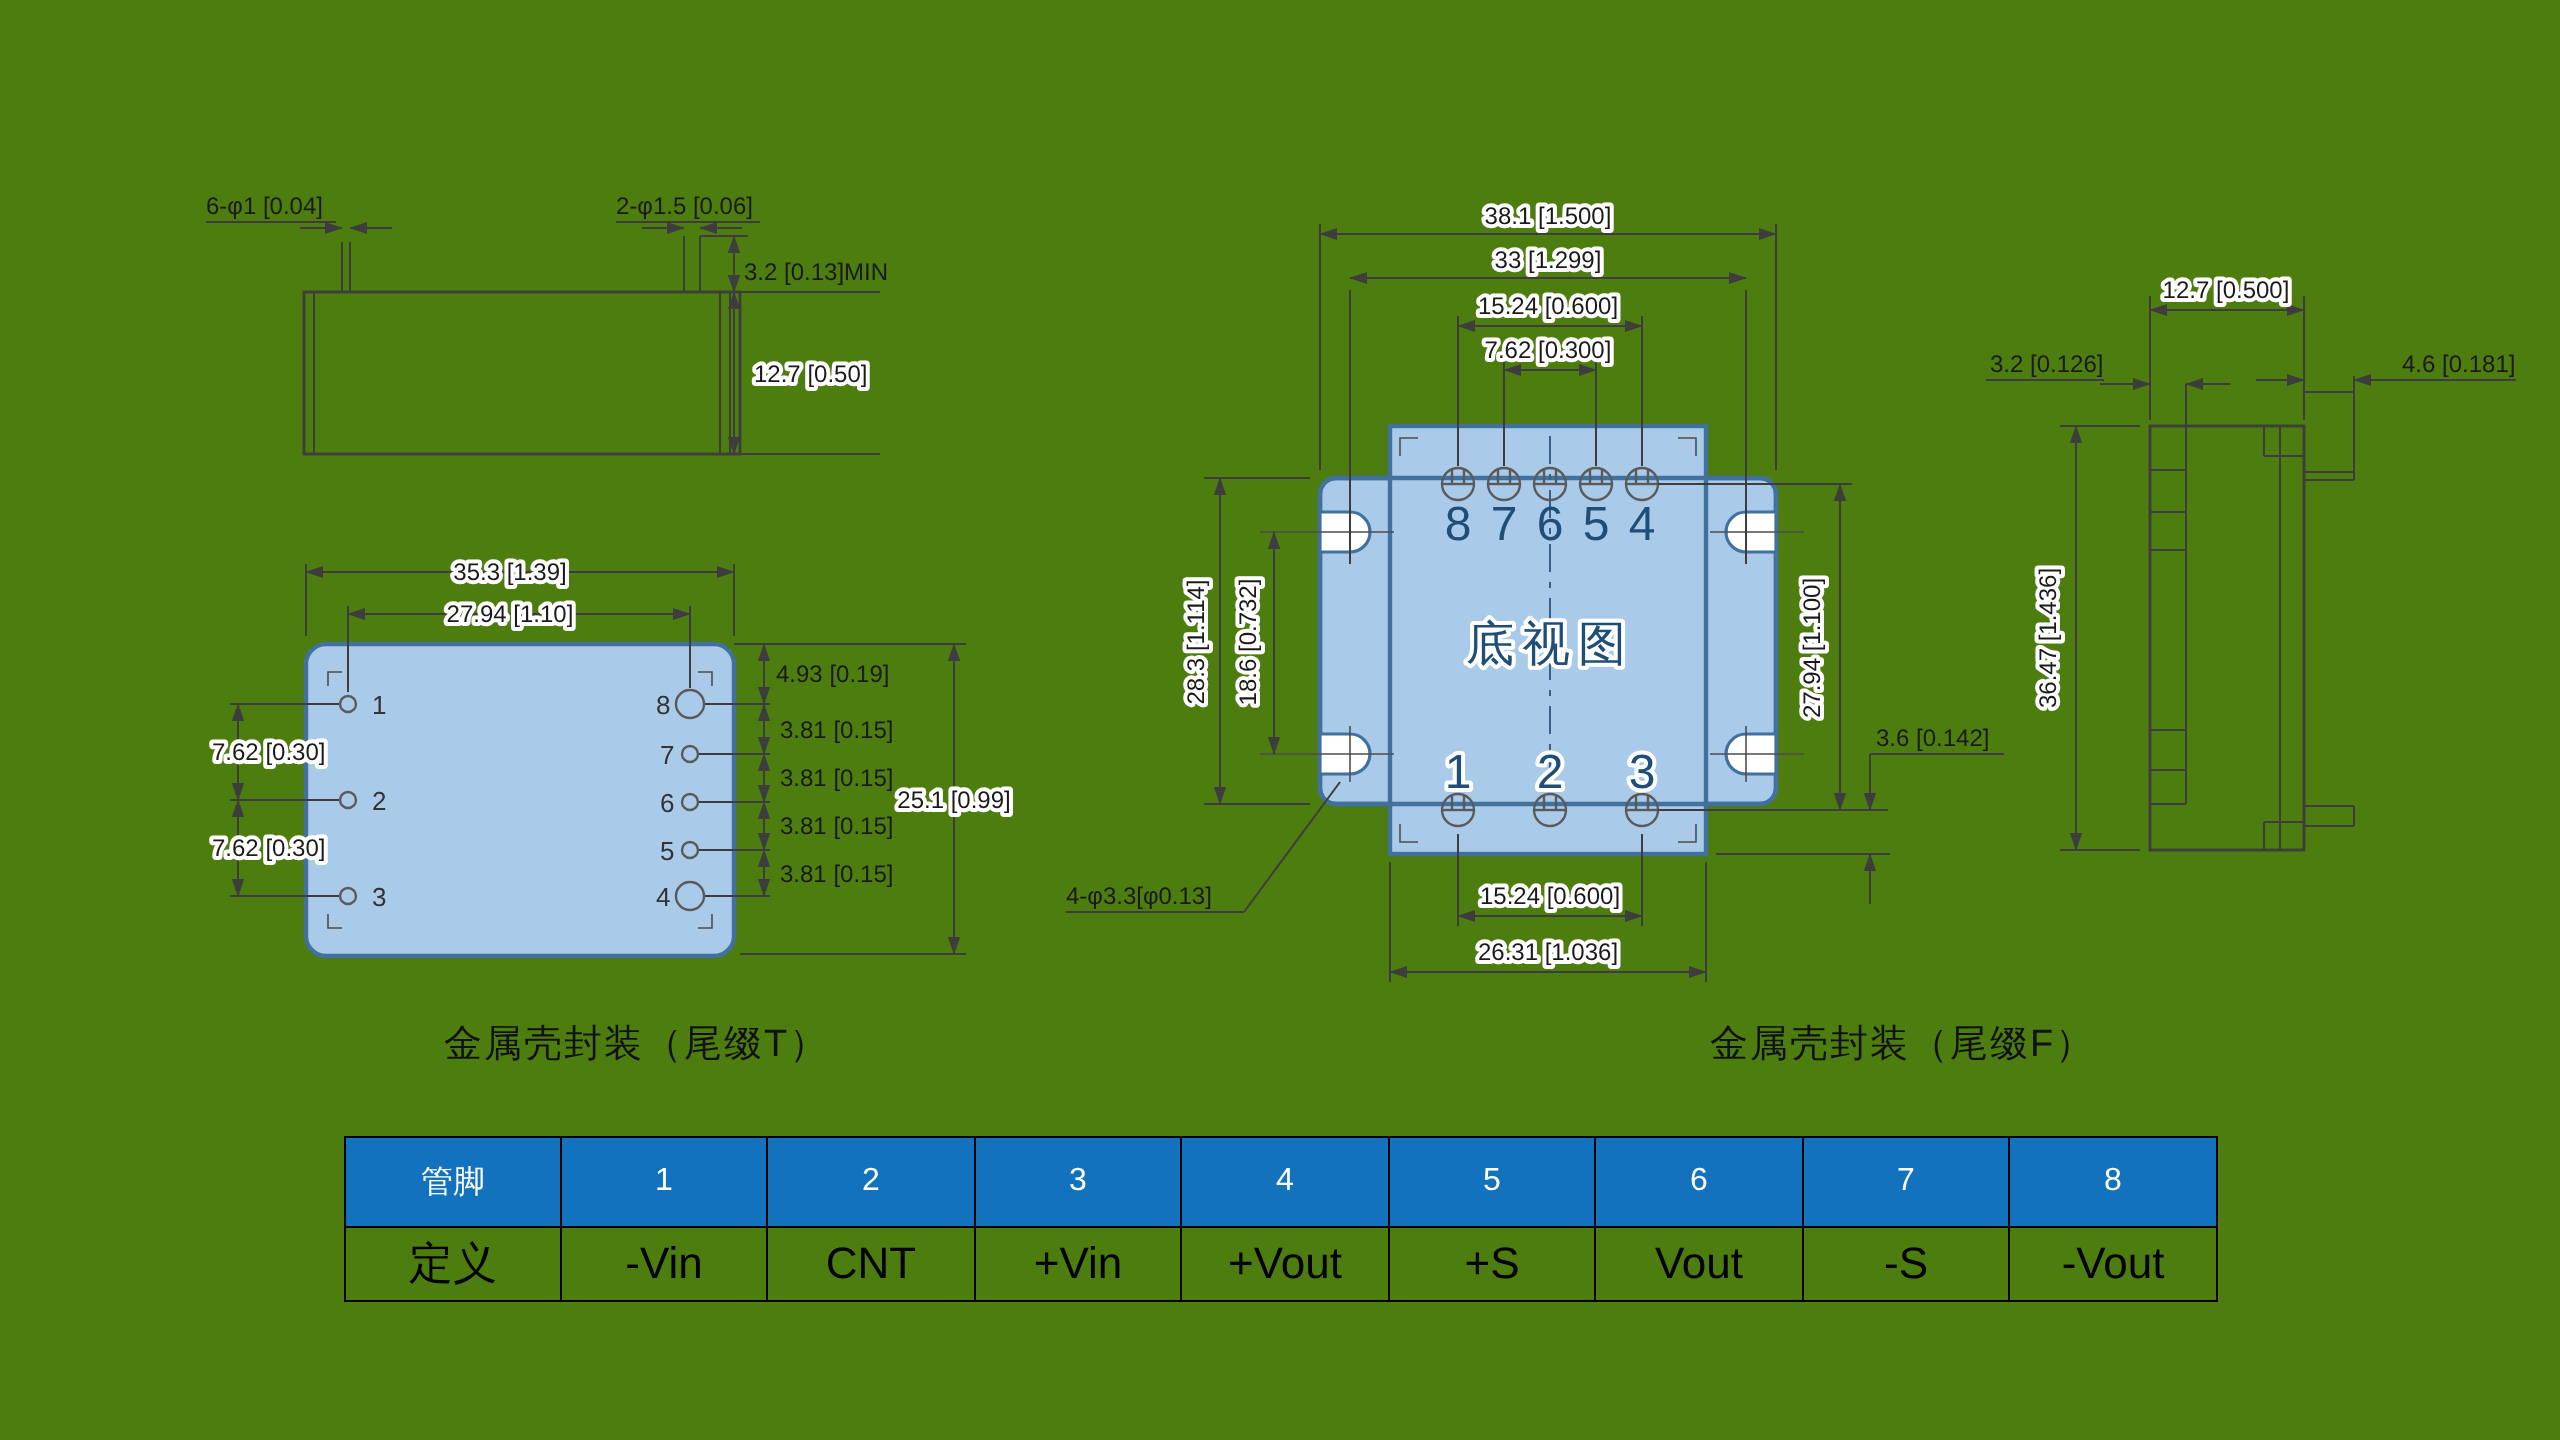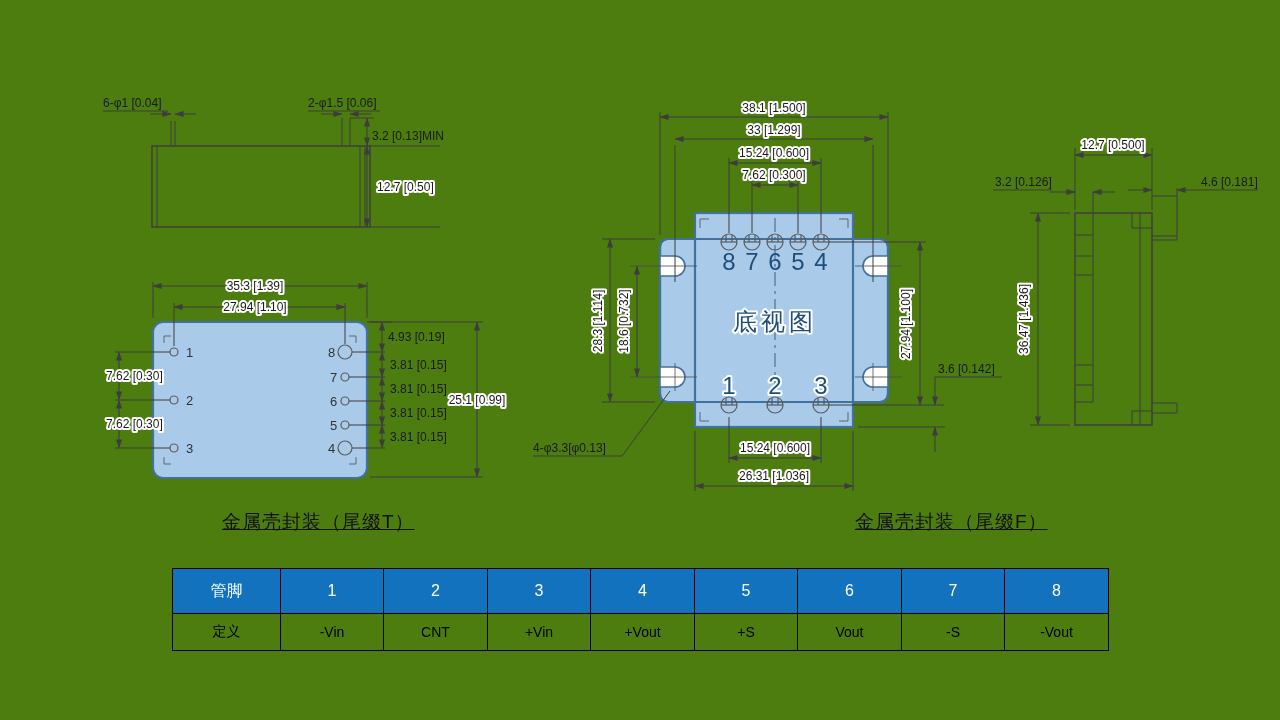--- a/index.html
+++ b/index.html
@@ -12,24 +12,24 @@
   .shape-ln{stroke:#41719C;stroke-width:2.2;fill:none;}
   .notch{stroke:#41719C;stroke-width:1.6;fill:#ffffff;}
   .cmark{stroke:#4d4d4d;stroke-width:0.8;fill:none;}
   .cl{stroke:#3a5f85;stroke-width:1;fill:none;stroke-dasharray:14 5 3 5;}
   .pin{stroke:#5a5a5a;stroke-width:1.2;fill:none;}
   text.dim{font-size:12px;fill:#1a1a1a;}
   text.halo{paint-order:stroke;stroke:#ffffff;stroke-width:4px;stroke-linejoin:round;}
   text.pnum-sm{font-size:13px;fill:#333;}
   text.pnum-lg{font-size:24px;fill:#1F4E79;}
   text.vlabel{font-size:24px;fill:#1F4E79;letter-spacing:4px;}
-  .caption{position:absolute;top:509px;font-size:19px;color:#111;letter-spacing:1px;text-decoration:underline;}
+  .caption{position:absolute;top:509px;font-size:19px;color:#111;letter-spacing:1px;}
   #pin-table{position:absolute;left:172px;top:568px;border-collapse:collapse;table-layout:fixed;width:936px;}
   #pin-table td{border:1.6px solid #000;text-align:center;vertical-align:middle;
-    font-size:14px;color:#000;padding:0;}
+    font-size:22px;color:#000;padding:0;}
   #pin-table tr.hd td{background:#1272BE;color:#fff;font-size:16px;height:44px;}
   #pin-table tr.r2 td{height:36px;}
   #pin-table tr.r3 td{height:33px;}
 </style>
 </head>
 <body>
 
 <div id="stage">
 
 <svg width="1280" height="720" viewBox="0 0 1280 720">

